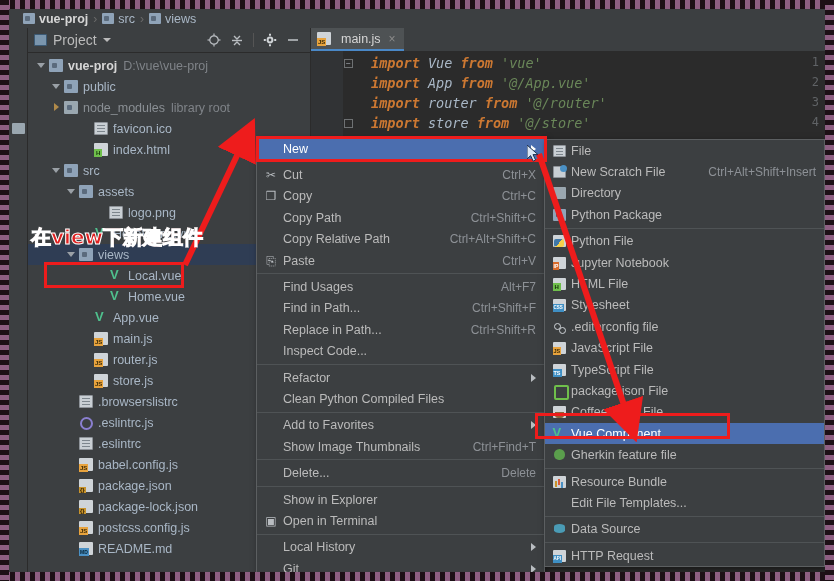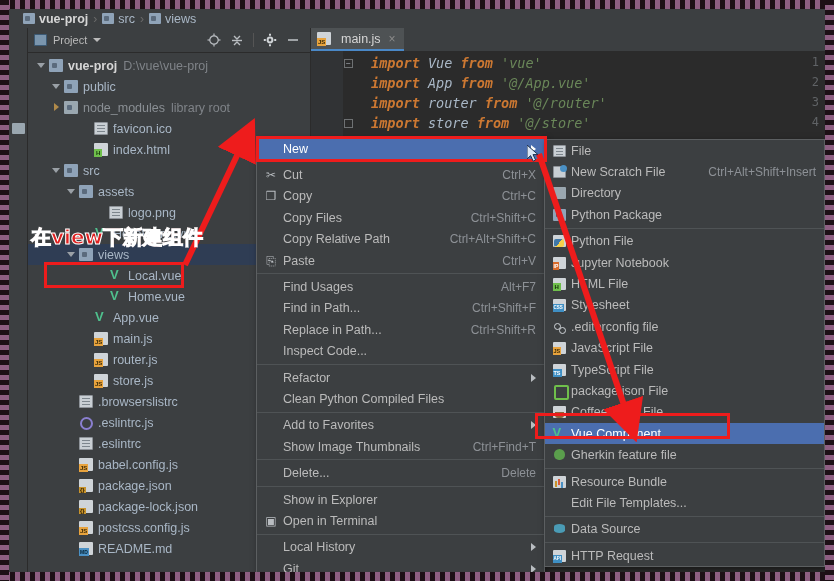--- a/index.html
+++ b/index.html
@@ -49,21 +49,21 @@
   
   .toolstrip { width:19px; background:#3c3f41; border-right:1px solid #2b2b2b; position:relative; }
   .tsicon { position:absolute; left:3px; top:95px; width:13px; height:11px; background:#9aa7b0; border-radius:1px;}
 
   
   .project { width:283px; background:#3c3f41; border-right:1px solid #2b2b2b; position:relative;}
   .ptoolbar {
     height:25px; display:flex; align-items:center; gap:6px;
     padding:0 6px; border-bottom:1px solid #2b2b2b; background:#3c3f41;
   }
-  .ptitle { display:flex; align-items:center; gap:6px; font-size:11px; color:#bbb;}
+  .ptitle { display:flex; align-items:center; gap:6px; font-size:14px; color:#bbb;}
   .pt-sq { width:13px;height:12px;background:#7a95ad;border:1px solid #3c5a75;border-radius:1px;}
   .caret-d { width:0;height:0;border-left:4px solid transparent;border-right:4px solid transparent;border-top:4px solid #bbb;}
   .ptools { margin-left:auto; display:flex; align-items:center; gap:9px; padding-right:4px;}
   .ptools svg { display:block; }
   .sepv { width:1px; height:14px; background:#555; }
 
   .tree { padding-top:2px; font-size:12.5px; position:relative; height:519px; overflow:hidden;}
   .row { height:21px; display:flex; align-items:center; white-space:nowrap; color:#a9b7c6; }
   .row.sel { background:#2f3d54; }
   .arrow { width:11px; height:11px; margin-right:2px; position:relative; flex:none;}
@@ -419,21 +419,21 @@
       </div>
       <div class="mi">
         <span class="micon">
           <span class="mic copy">❐</span>
         </span>
         <span class="mlabel">Copy</span>
         <span class="short">Ctrl+C</span>
       </div>
       <div class="mi">
         <span class="no-icon"></span>
-        <span class="mlabel">Copy Files</span>
+        <span class="mlabel">Copy Path</span>
         <span class="short">Ctrl+Shift+C</span>
       </div>
       <div class="mi">
         <span class="no-icon"></span>
         <span class="mlabel">Copy Relative Path</span>
         <span class="short">Ctrl+Alt+Shift+C</span>
       </div>
       <div class="mi">
         <span class="micon">
           <span class="mic paste">⎘</span>

